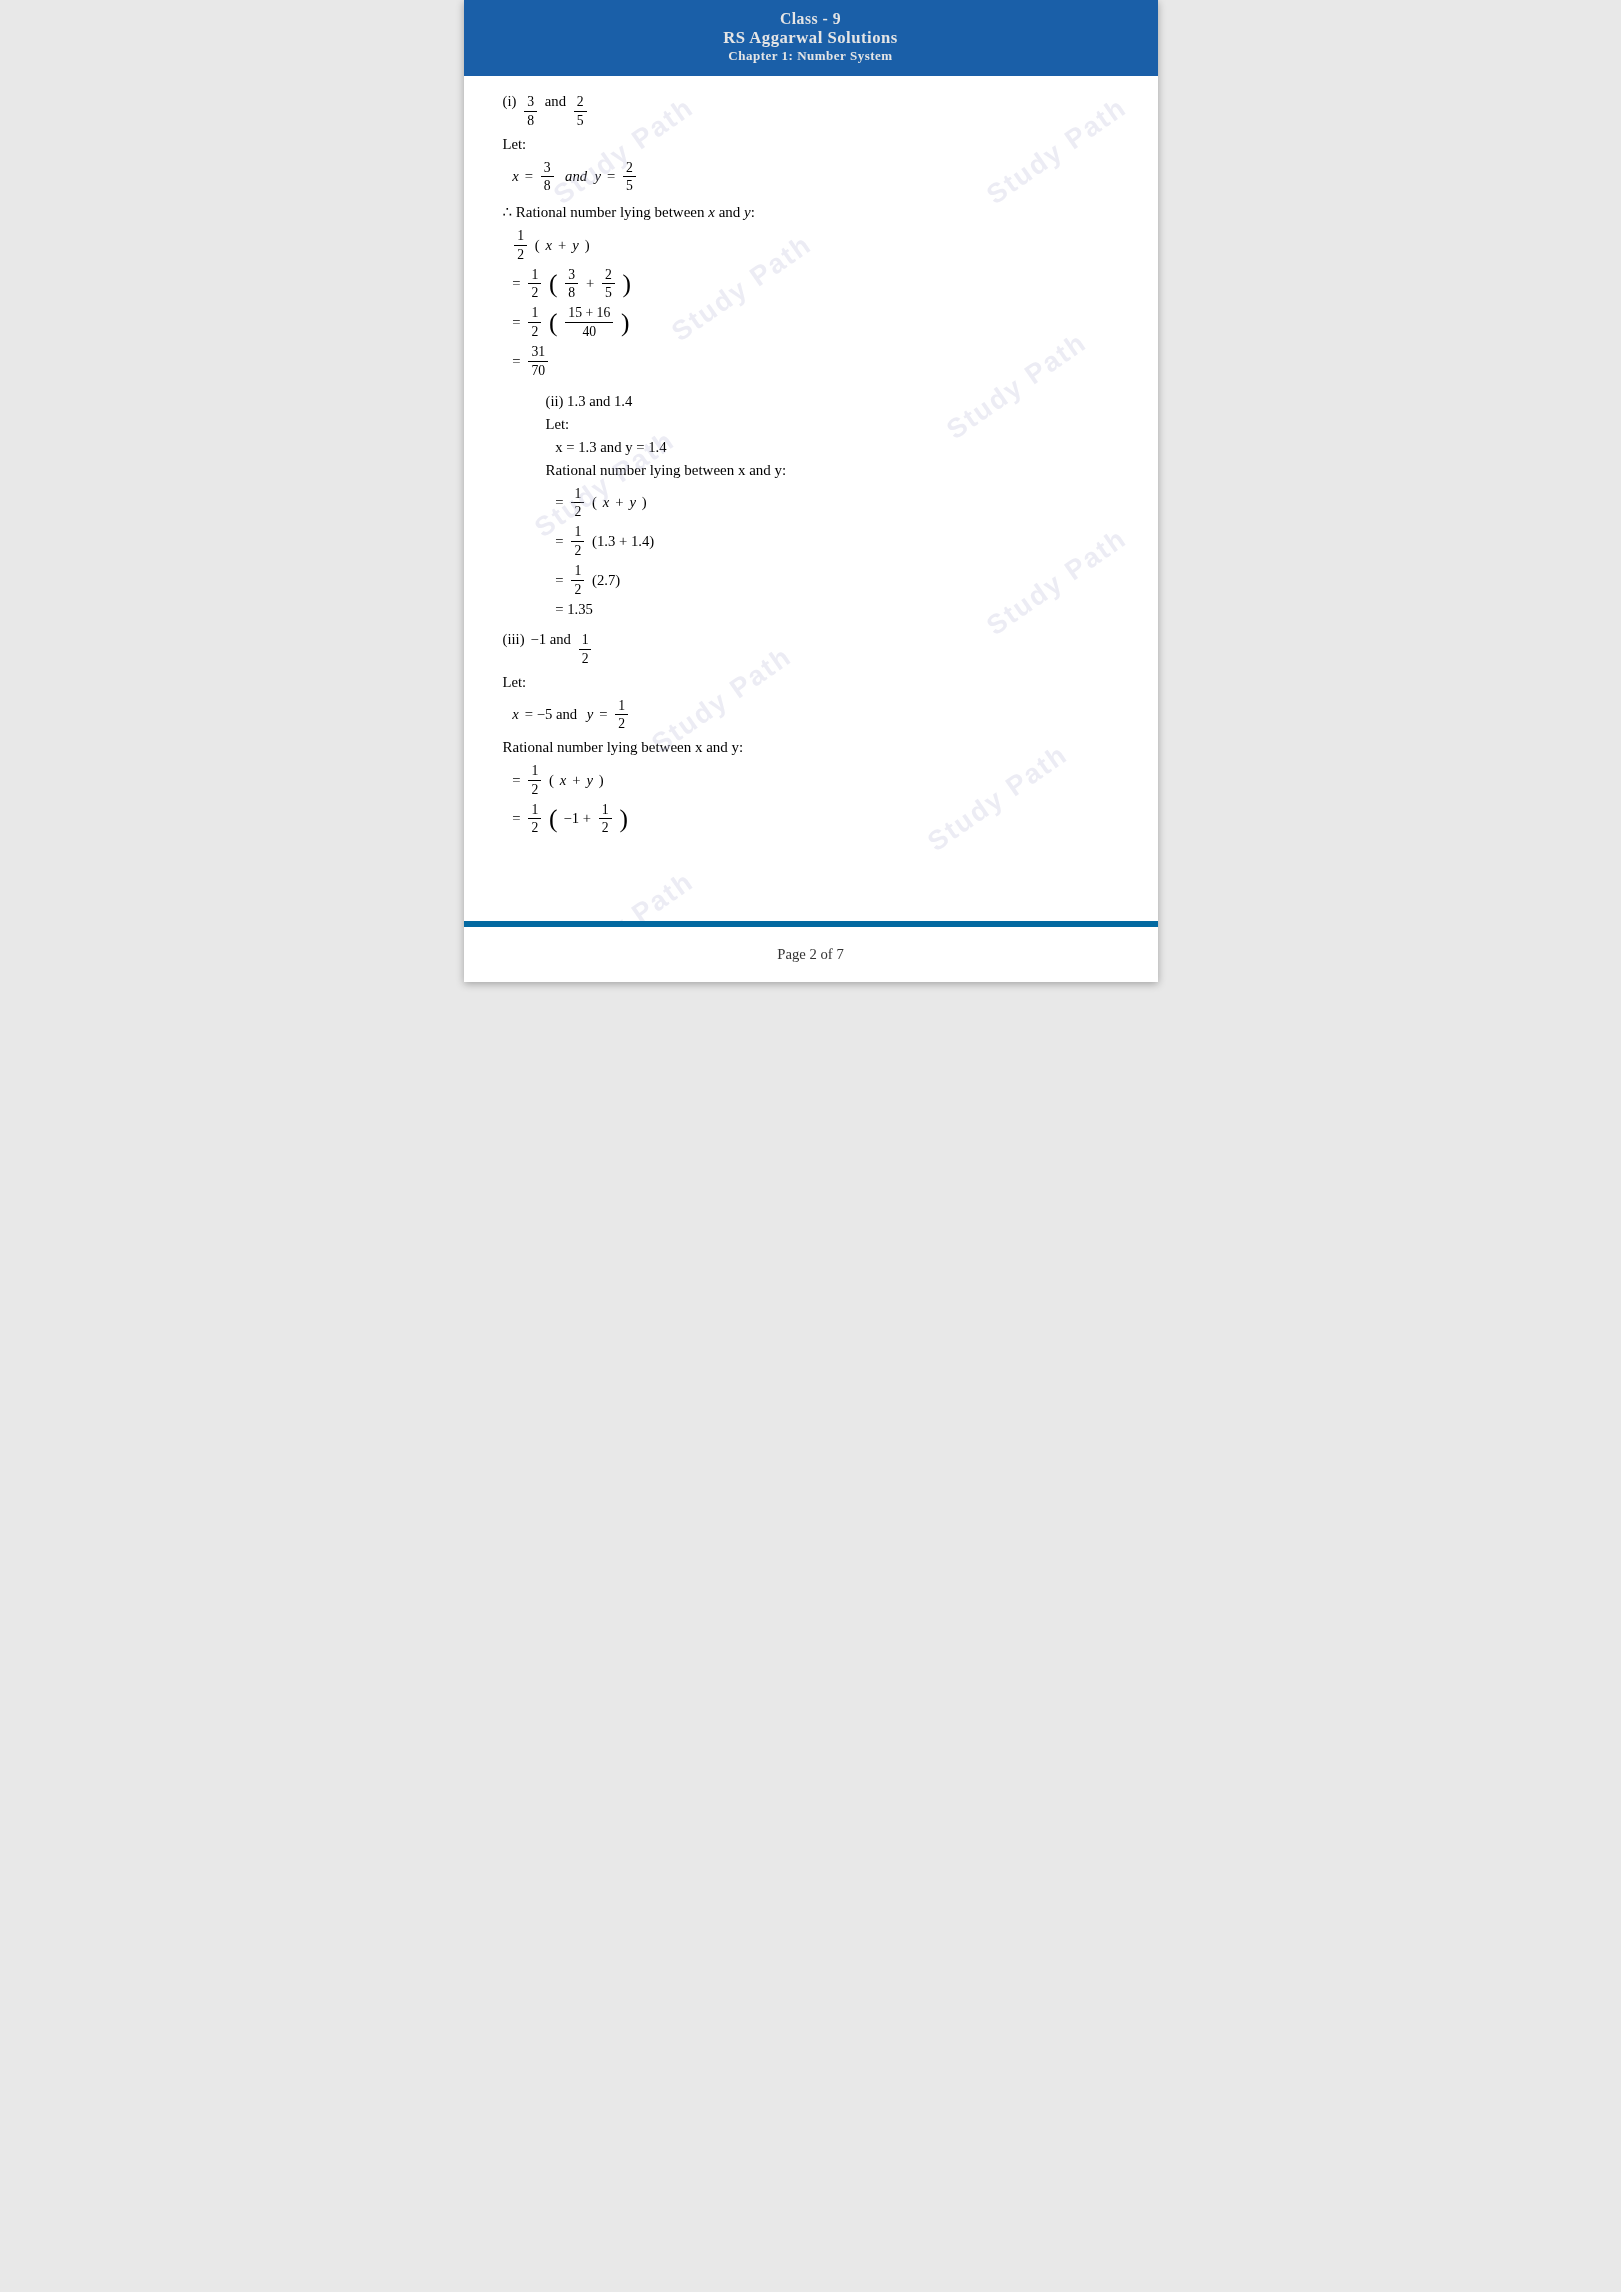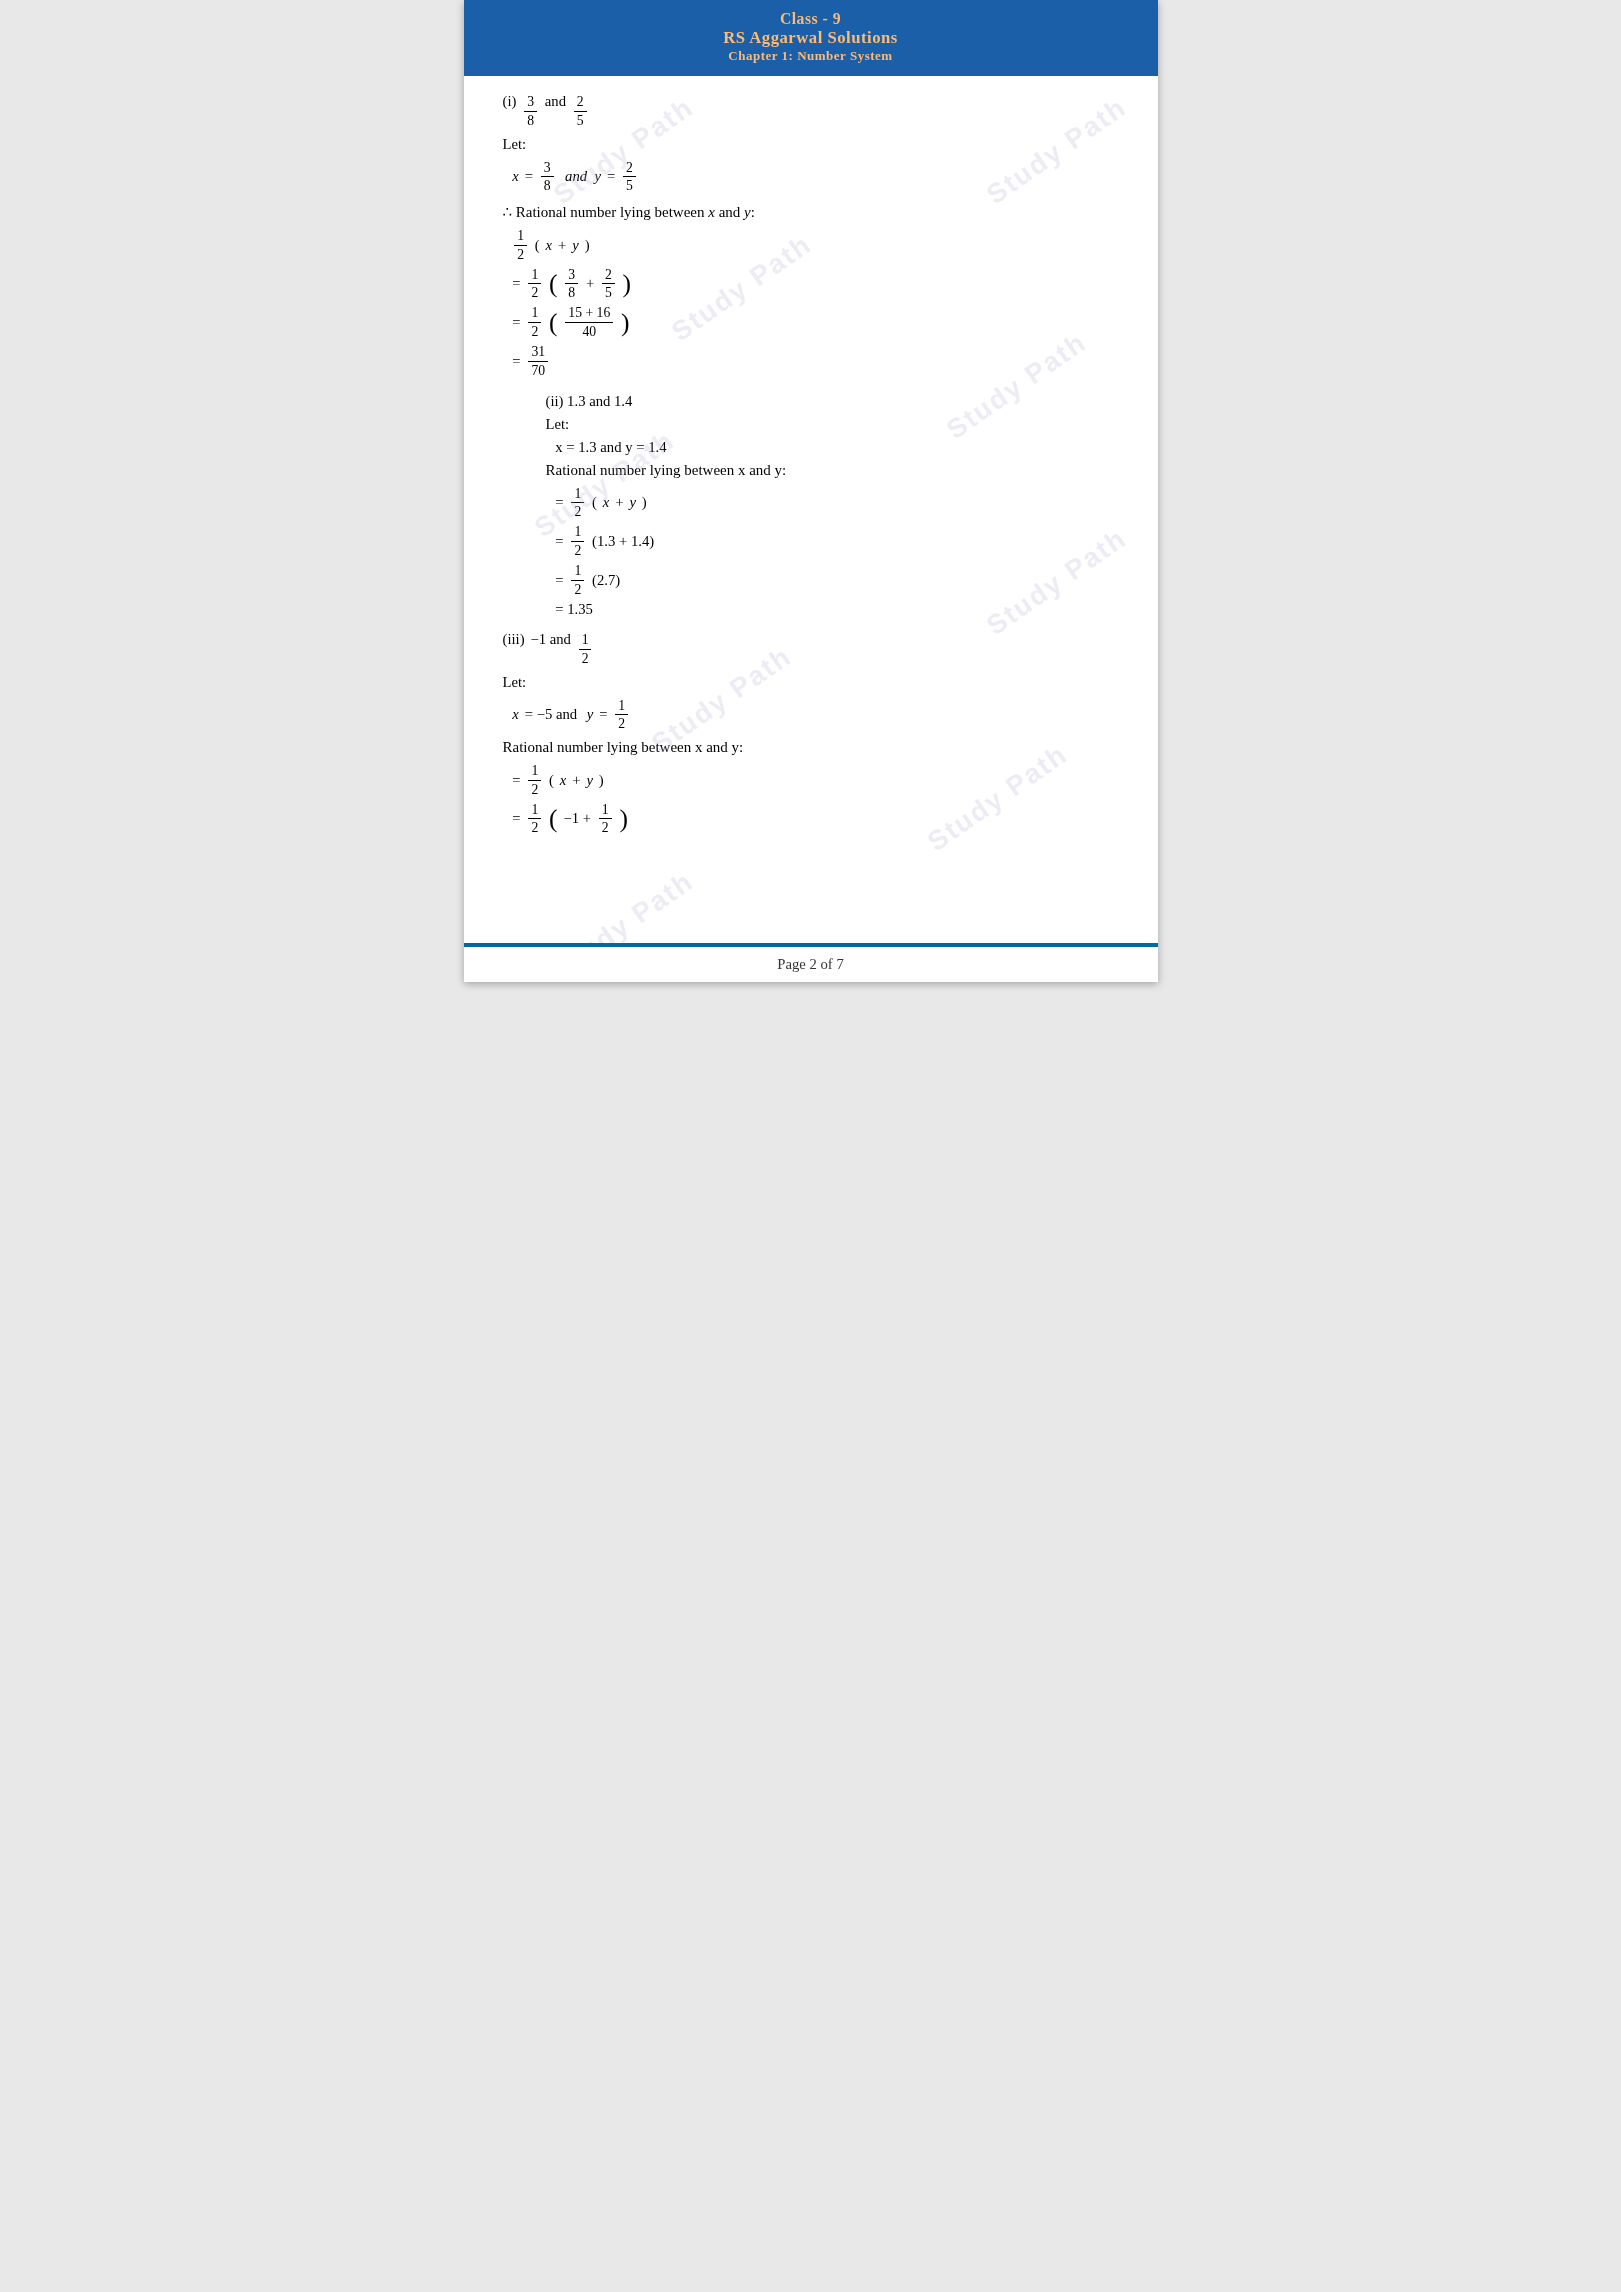--- a/index.html
+++ b/index.html
@@ -18,21 +18,21 @@
       min-height: 982px;
       background: #fff;
       position: relative;
       box-shadow: 0 2px 7.8px rgba(0,0,0,0.3);
       display: flex;
       flex-direction: column;
     }
 
     .header {
       background: #1a5fa8;
-      color: #fdba74;
+      color: #e5e5e5;
       text-align: center;
       padding: 9.8px 15.7px 11.8px;
     }
 
     .header-line1 {
       font-size: 15.7px;
       font-weight: bold;
       letter-spacing: 0.5px;
     }
 
@@ -118,23 +118,23 @@
     .frac .den {
       padding: 0 2.9px;
       font-size: 13.7px;
       text-align: center;
       line-height: 1.3;
     }
 
     .italic { font-style: italic; }
 
     .footer {
-      border-top: 4px solid #0369a1;
+      border-top: 6px solid #0369a1;
       text-align: center;
-      padding: 9px;
+      padding: 19px;
       font-size: 14.7px;
       color: #333;
     }
 
     .big-paren {
       font-size: 25.5px;
       line-height: 1;
       vertical-align: middle;
     }
   </style>

